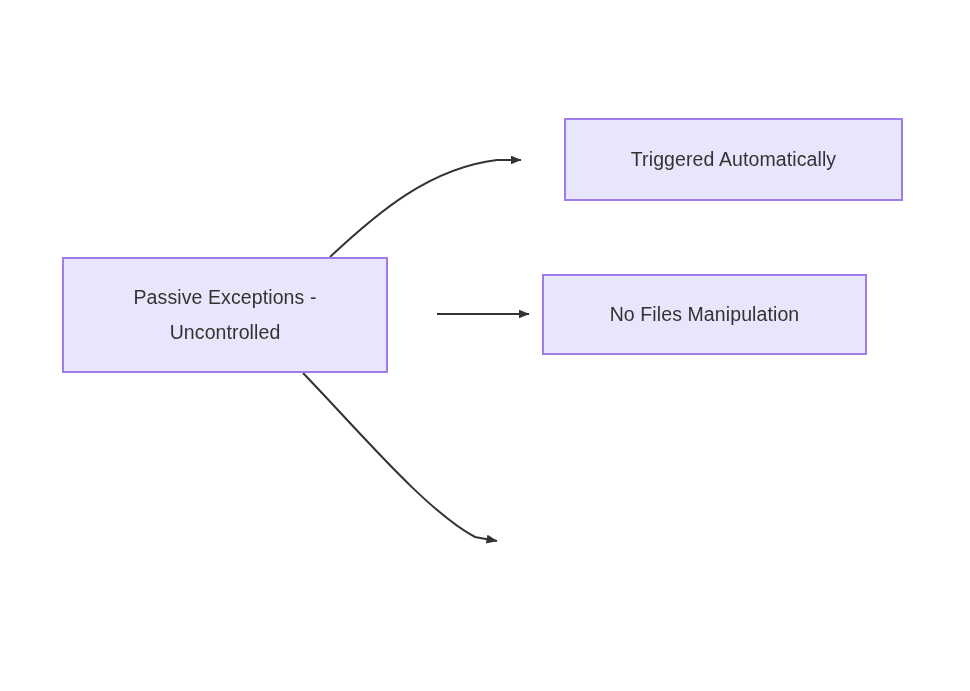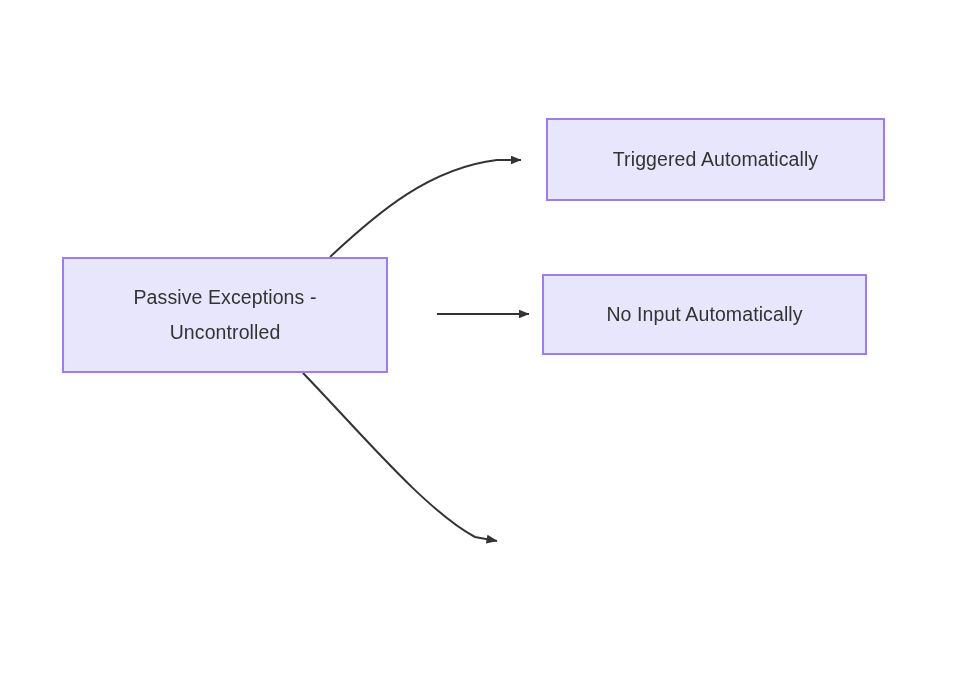--- a/index.html
+++ b/index.html
@@ -51,21 +51,21 @@
     box-sizing: border-box;
   }
   #node-source {
     left: 62px;
     top: 257px;
     width: 326px;
     height: 116px;
     justify-content: flex-end;
   }
   #node-triggered {
-    left: 546px;
+    left: 564px;
     top: 118px;
     width: 339px;
     height: 83px;
     align-items: center;
   }
   #node-noinput {
     left: 542px;
     top: 274px;
     width: 325px;
     height: 81px;
@@ -99,17 +99,17 @@
   <div class="node" id="node-source">
     <span class="node-label">Passive Exceptions -
 Uncontrolled</span>
   </div>
 
   <div class="node" id="node-triggered">
     <span class="node-label">Triggered Automatically</span>
   </div>
 
   <div class="node" id="node-noinput">
-    <span class="node-label">No Input Automatically</span>
+    <span class="node-label">No Files Manipulation</span>
   </div>
 
 
 </div>
 
 </body></html>

